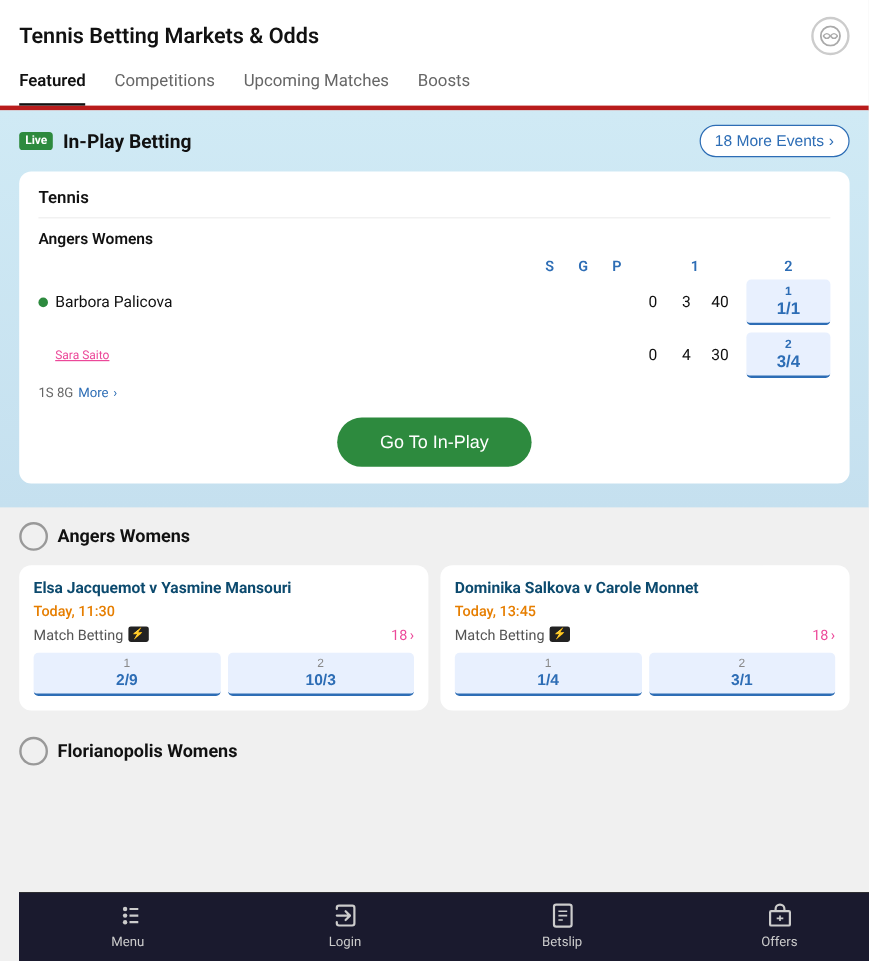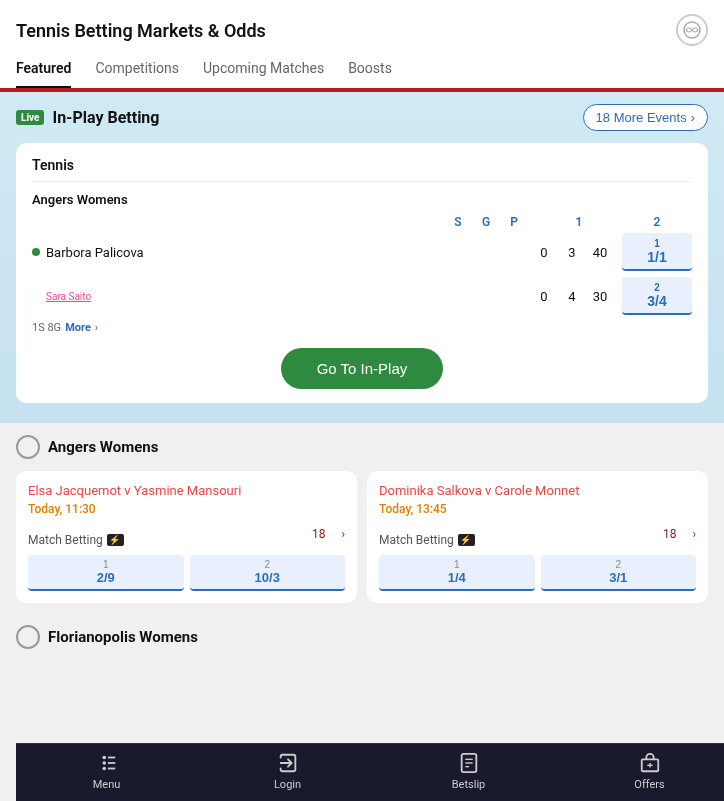--- a/index.html
+++ b/index.html
@@ -155,21 +155,20 @@
       font-size: 11px;
       color: #666;
       margin-top: 6px;
       display: flex;
       align-items: center;
       gap: 4px;
     }
     .match-meta .more-link {
       color: #2d6db5;
       cursor: pointer;
-      font-weight: bold;
     }
     .go-inplay-btn {
       display: block;
       margin: 14px auto 0;
       background: #2d8a3e;
       color: #fff;
       font-size: 15px;
       font-weight: 400;
       padding: 12px 36px;
       border: none;
@@ -204,22 +203,22 @@
       grid-template-columns: 1fr 1fr;
       gap: 10px;
     }
     .small-match-card {
       background: #fff;
       border-radius: 10px;
       padding: 12px;
     }
     .small-match-title {
       font-size: 13px;
-      font-weight: 400;
-      color: #ef4444;
+      font-weight: 700;
+      color: #0c4a6e;
       margin-bottom: 2px;
       line-height: 1.3;
     }
     .small-match-time {
       font-size: 12px;
       color: #e67e00;
       font-weight: 500;
       margin-bottom: 6px;
     }
     .small-match-market {
@@ -227,35 +226,34 @@
       align-items: center;
       justify-content: space-between;
       margin-bottom: 8px;
     }
     .market-label {
       font-size: 12px;
       color: #555;
       display: flex;
       align-items: center;
       gap: 4px;
-      margin-top: 11px;
     }
     .lightning-badge {
       background: #222;
       color: #ffcc00;
       font-size: 9px;
       padding: 1px 3px;
       border-radius: 2px;
     }
     .market-count {
       font-size: 12px;
-      color: #7f1d1d;
-      display: flex;
-      align-items: center;
-      gap: 16px;
+      color: #ec4899;
+      display: flex;
+      align-items: center;
+      gap: 2px;
     }
     .small-odds-row {
       display: flex;
       gap: 6px;
     }
     .small-odds-btn {
       flex: 1;
       height: 36px;
       border: none;
       border-radius: 4px;

